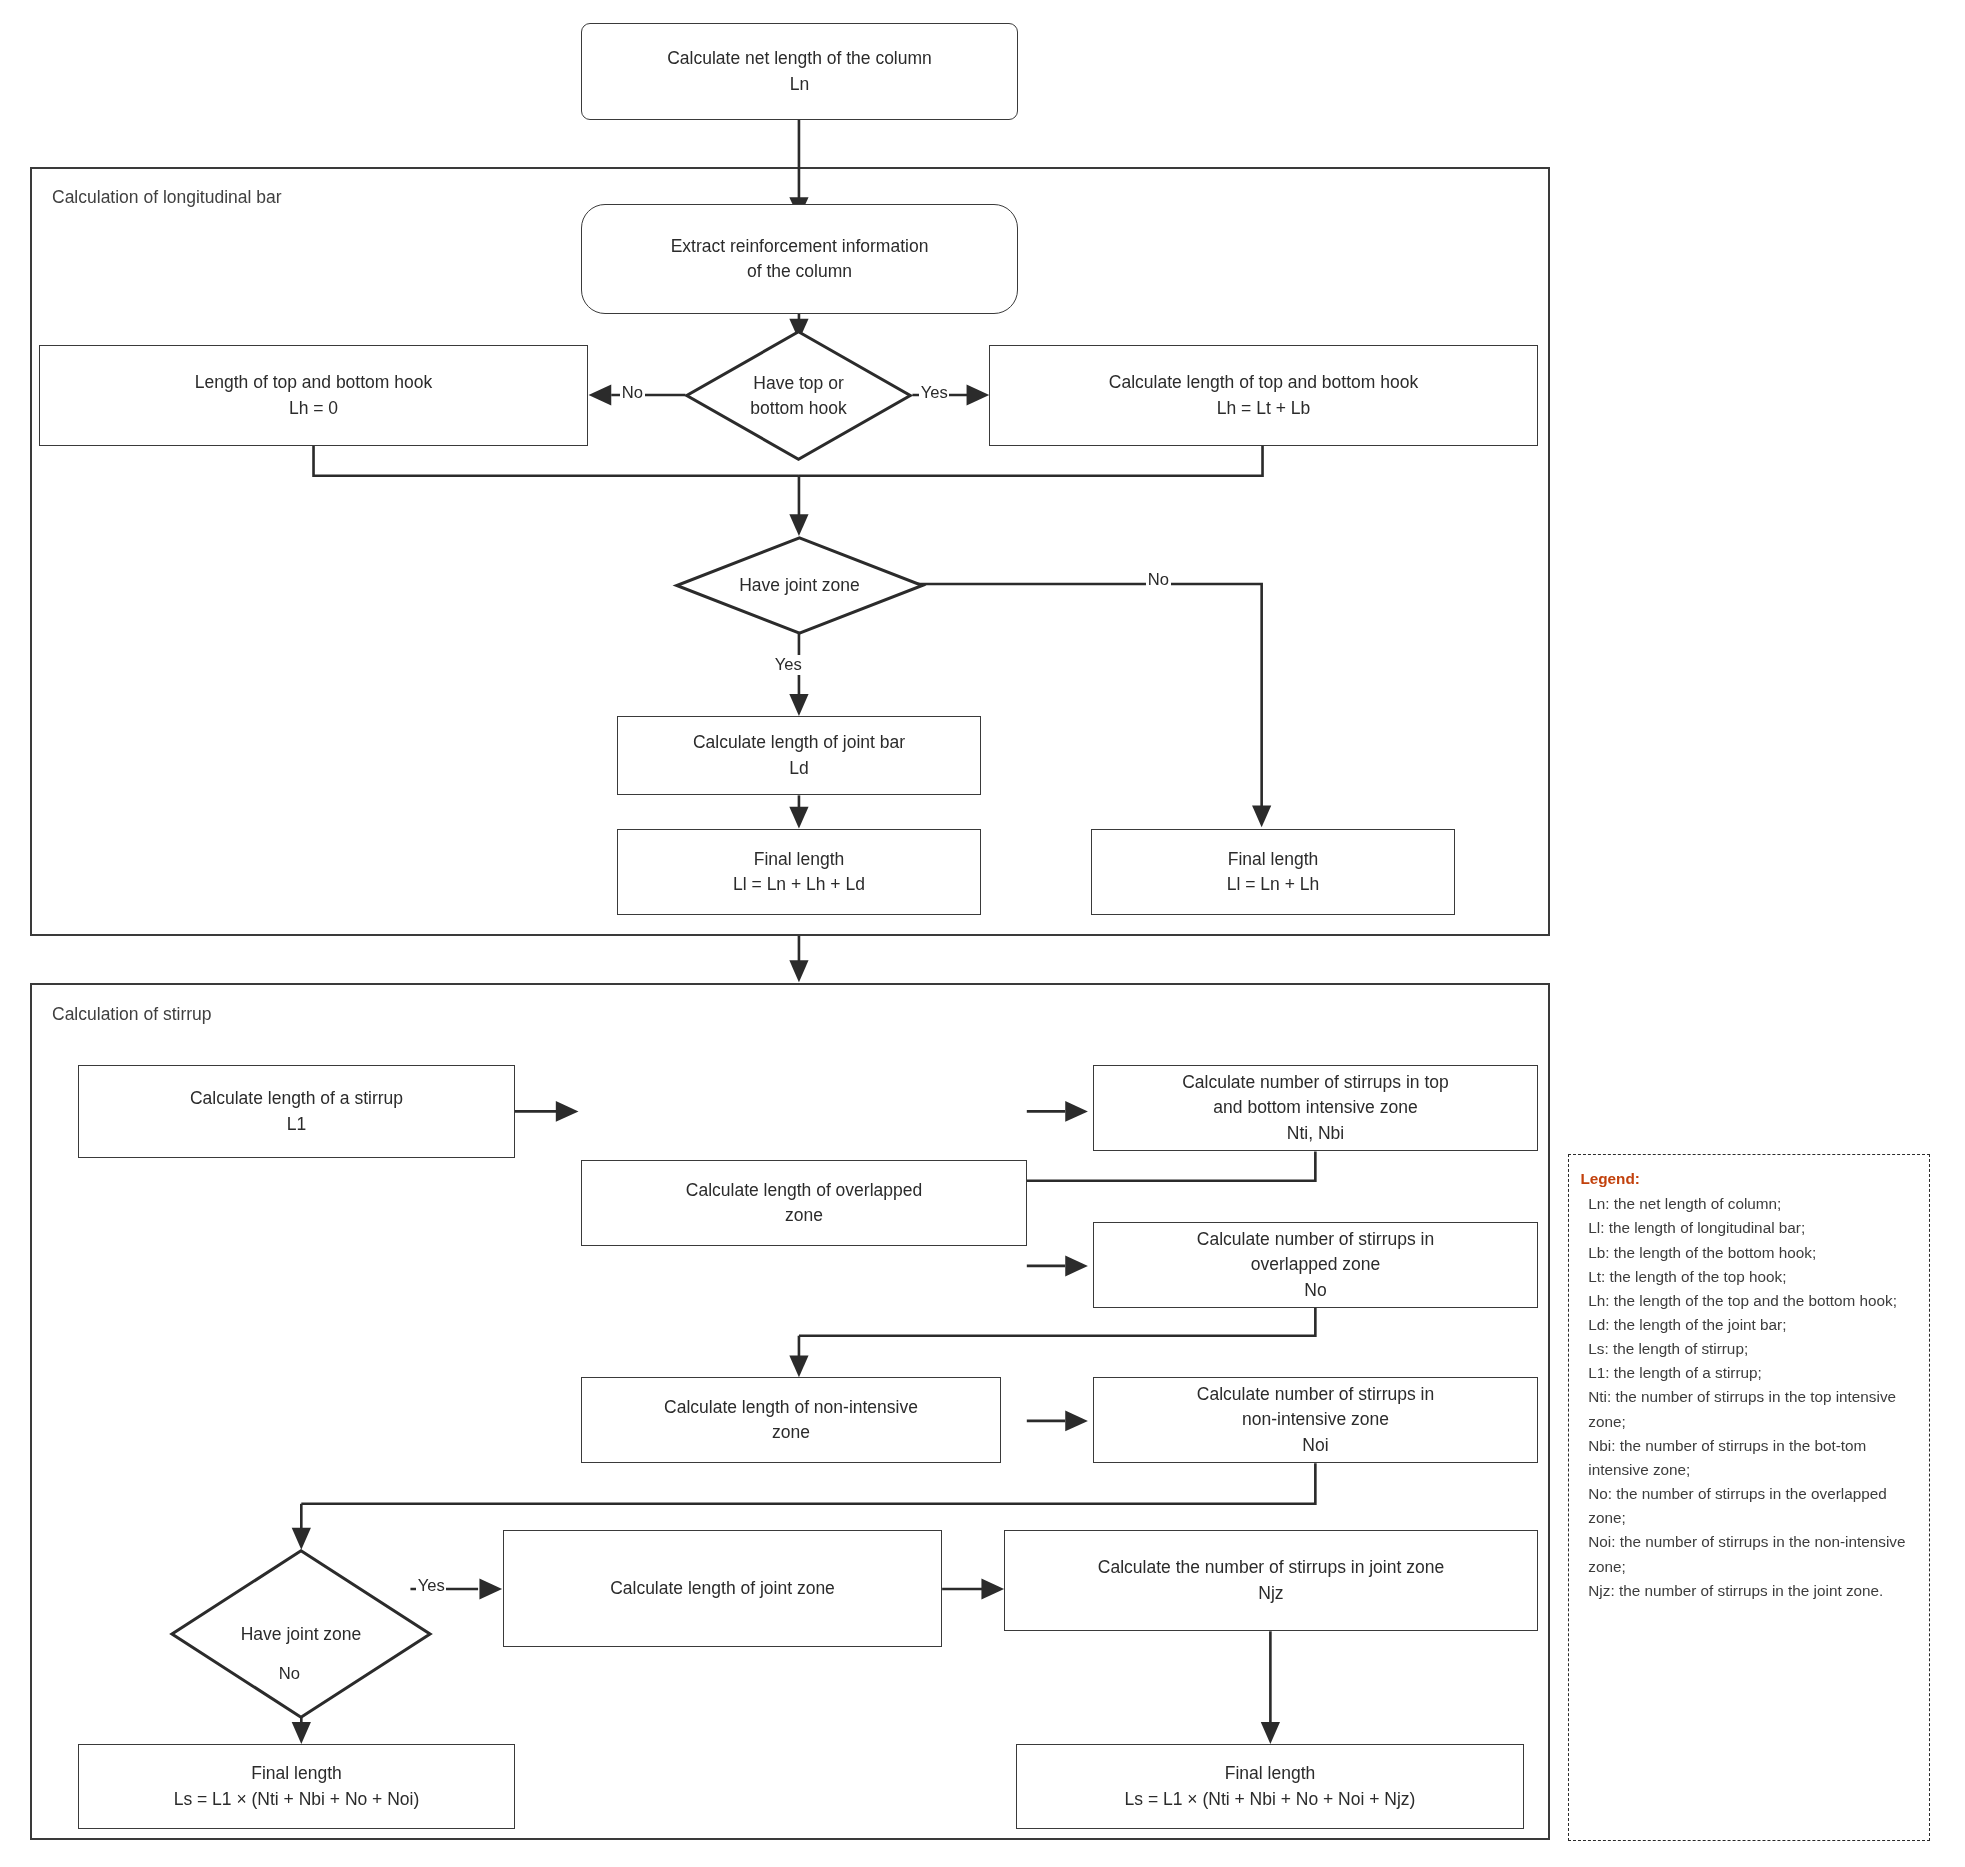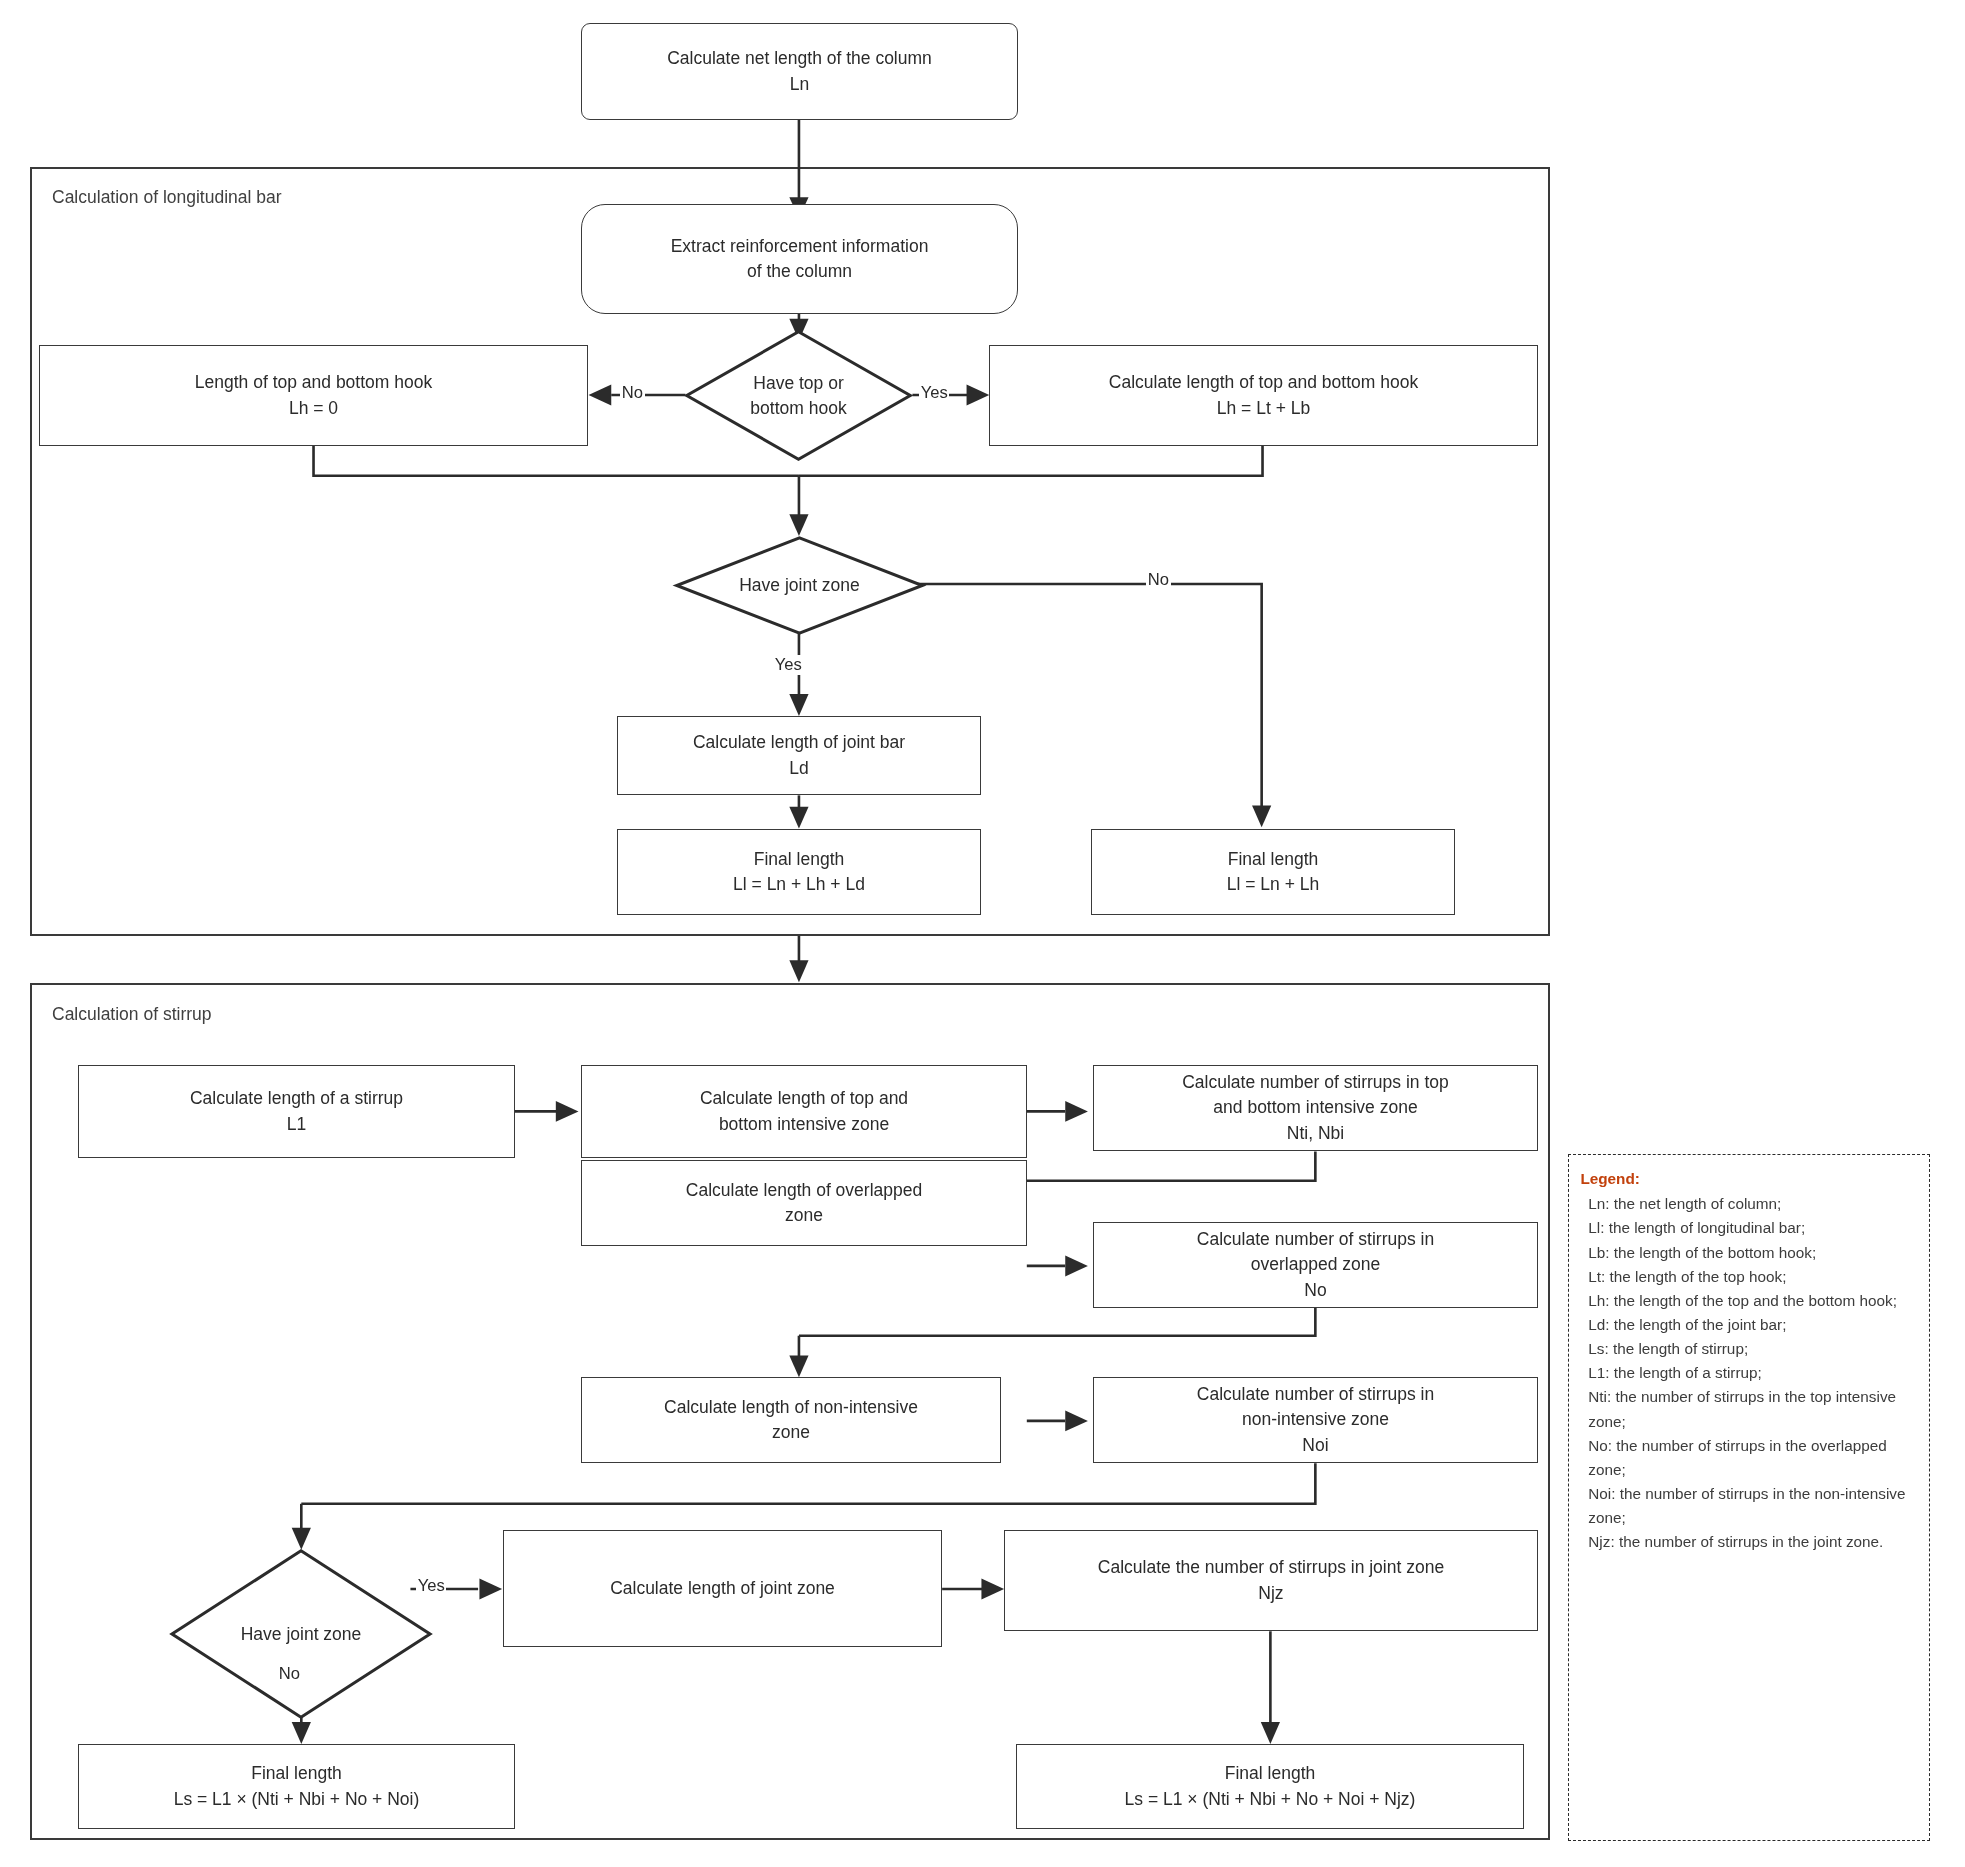--- a/index.html
+++ b/index.html
@@ -183,22 +183,20 @@
 
   <div class="node" style="left:617px;top:829px;width:364px;height:86px;">Final length
 Ll = Ln + Lh + Ld</div>
 
   <div class="node" style="left:1091px;top:829px;width:364px;height:86px;">Final length
 Ll = Ln + Lh</div>
 
   <div class="node" style="left:78px;top:1065px;width:437px;height:93px;">Calculate length of a stirrup
 L1</div>
 
-  <div class="node" style="left:581px;top:1065px;width:446px;height:93px;">Calculate length of top and
-bottom intensive zone</div>
 
   <div class="node" style="left:1093px;top:1065px;width:445px;height:86px;">Calculate number of stirrups in top
 and bottom intensive zone
 Nti, Nbi</div>
 
   <div class="node" style="left:581px;top:1160px;width:446px;height:86px;">Calculate length of overlapped
 zone</div>
 
   <div class="node" style="left:1093px;top:1222px;width:445px;height:86px;">Calculate number of stirrups in
 overlapped zone
@@ -255,19 +253,20 @@
     <span class="legend-title">Legend:</span>
     <span class="legend-item">Ln: the net length of column;</span>
     <span class="legend-item">Ll: the length of longitudinal bar;</span>
     <span class="legend-item">Lb: the length of the bottom hook;</span>
     <span class="legend-item">Lt: the length of the top hook;</span>
     <span class="legend-item">Lh: the length of the top and the bottom hook;</span>
     <span class="legend-item">Ld: the length of the joint bar;</span>
     <span class="legend-item">Ls: the length of stirrup;</span>
     <span class="legend-item">L1: the length of a stirrup;</span>
     <span class="legend-item">Nti: the number of stirrups in the top intensive zone;</span>
+    <span class="legend-item">Nbi: the number of stirrups in the bot-tom intensive zone;</span>
     <span class="legend-item">No: the number of stirrups in the overlapped zone;</span>
     <span class="legend-item">Noi: the number of stirrups in the non-intensive zone;</span>
     <span class="legend-item">Njz: the number of stirrups in the joint zone.</span>
   </div>
 
 </div>
 
 
 </body></html>

